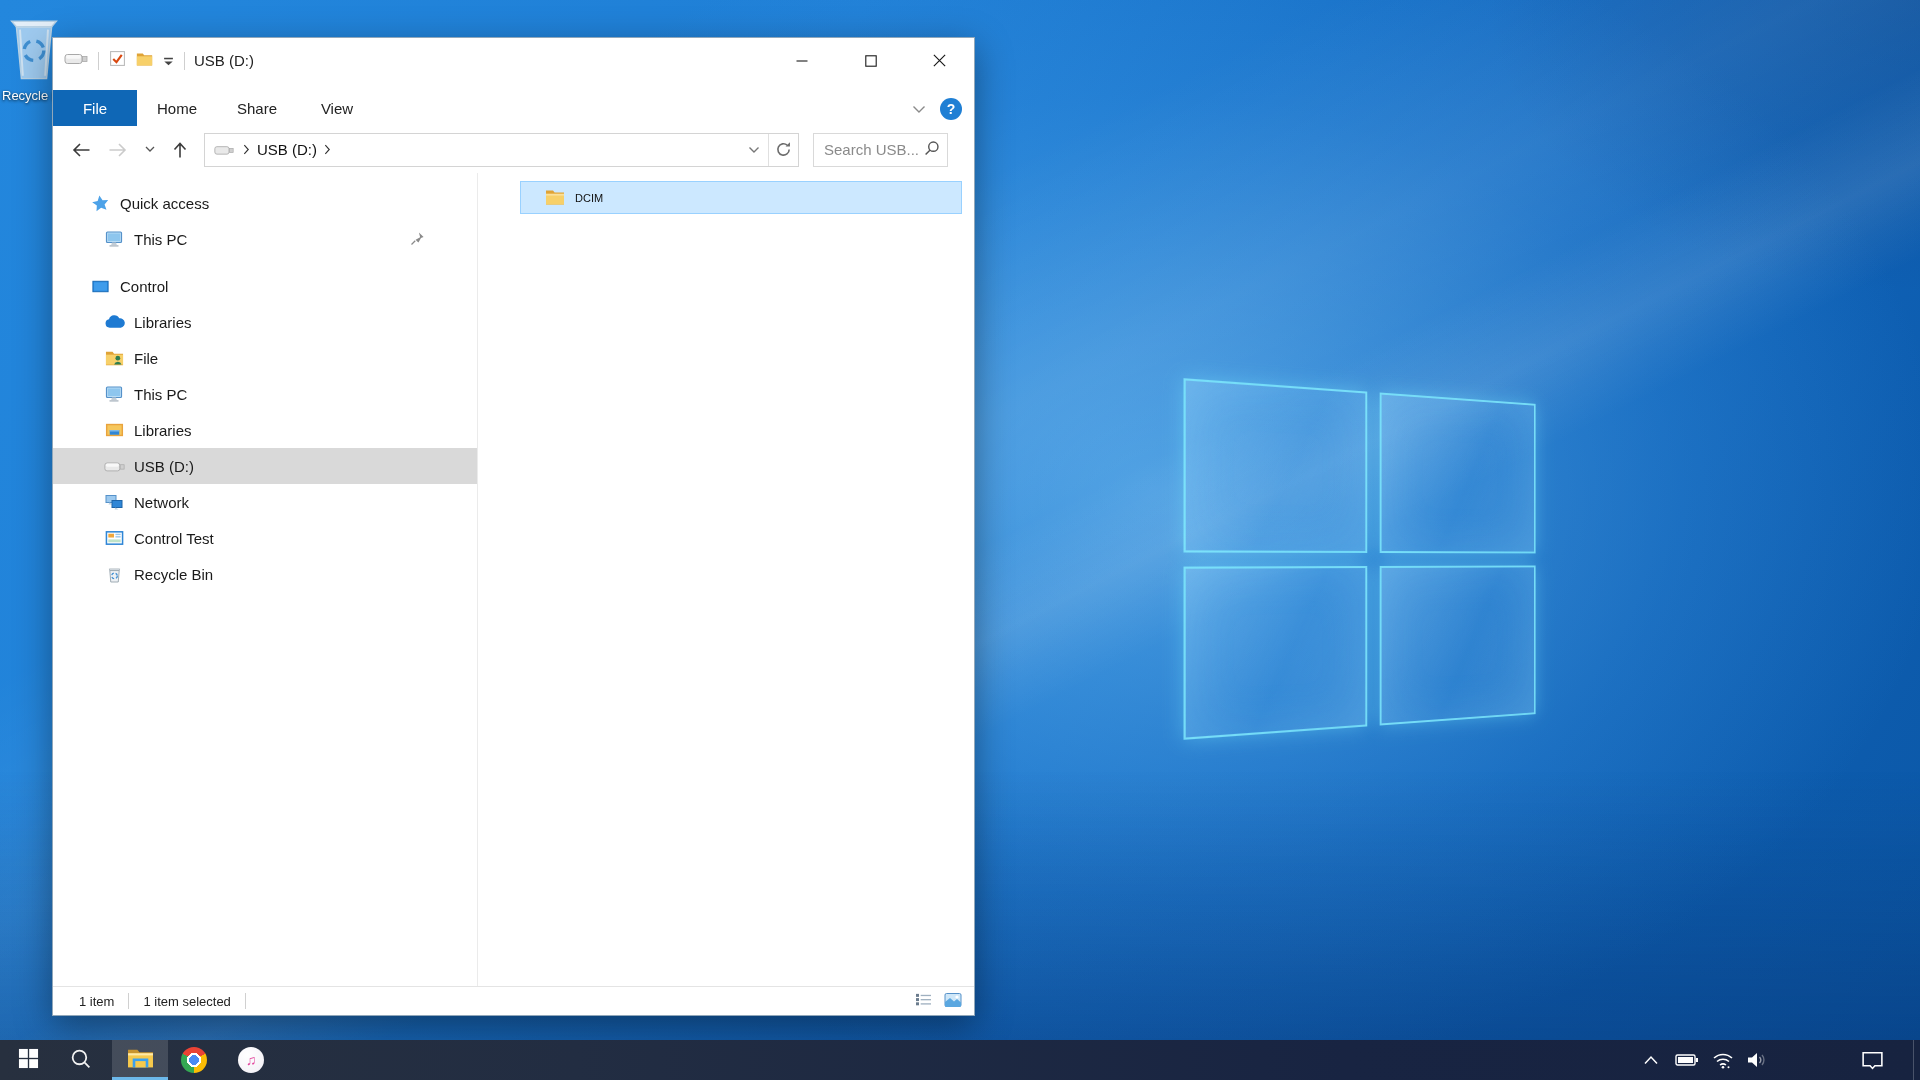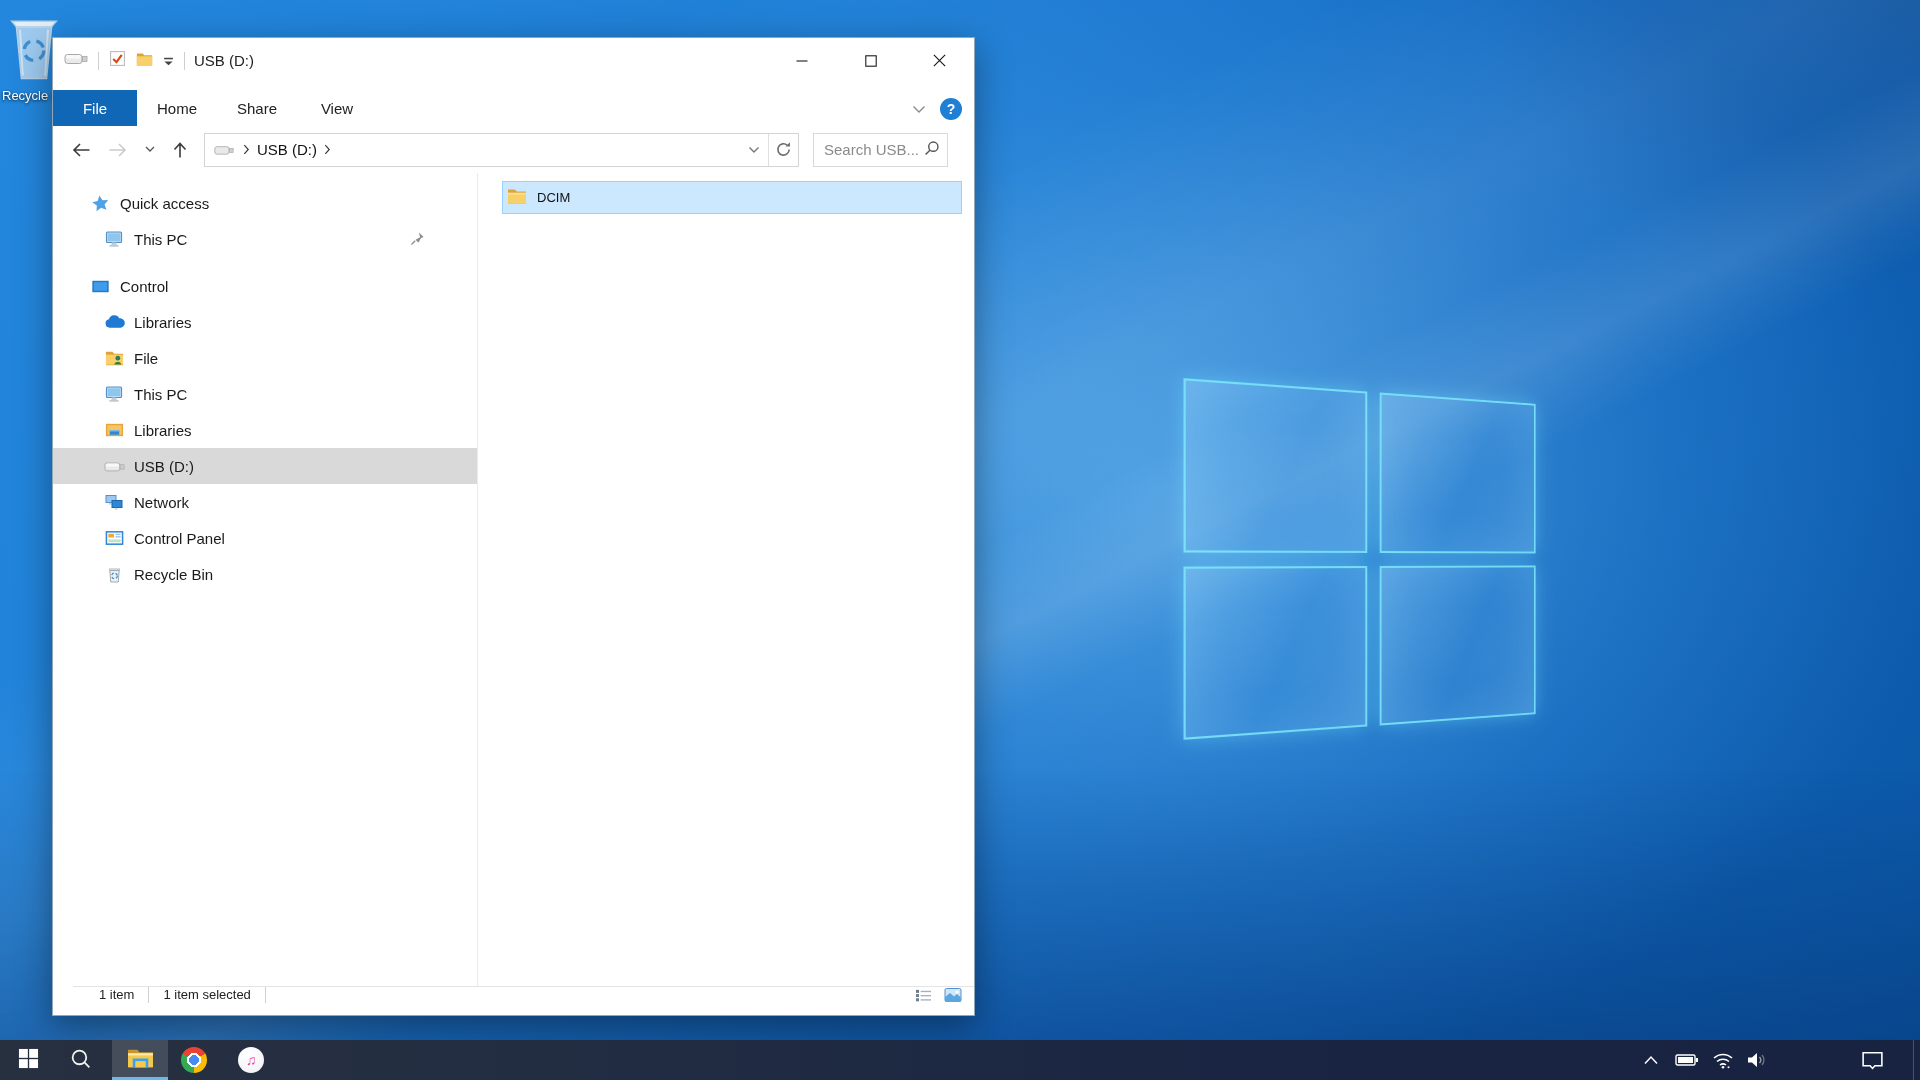--- a/index.html
+++ b/index.html
@@ -60,35 +60,35 @@
   .bchev{margin:0 3px;display:flex;}
   .addr-spacer{flex:1;}
   .addr-drop{width:28px;height:100%;display:flex;align-items:center;justify-content:center;}
   .addr-refresh{width:30px;height:100%;border-left:1px solid #e0e0e0;display:flex;align-items:center;justify-content:center;}
   .searchbox{margin-left:14px;width:135px;height:34px;border:1px solid #d9d9d9;background:#fff;
     display:flex;align-items:center;padding:0 7px 0 8px;}
   .search-input{border:none;outline:none;flex:1;min-width:0;font-size:15px;color:#8b5cf6;
     font-family:"Liberation Sans",sans-serif;}
   .search-input::placeholder{color:#8a8a8a;}
 
-  .content{flex:1;display:flex;min-height:0;}
+  .content{flex:1;display:flex;min-height:0;gap:18px;}
   .sidebar{width:425px;flex:none;padding-top:12px;border-right:1px solid #ebebeb;position:relative;}
   .srow{height:36px;display:flex;align-items:center;gap:9px;font-size:15px;position:relative;}
   .lvl0{padding-left:36px;} .lvl1{padding-left:50px;}
   .srow.sel{background:#d9d9d9;}
   .sic{width:22px;display:flex;justify-content:center;flex:none;}
   .sgap{height:11px;}
   .pin{position:absolute;right:52px;top:10px;display:flex;}
 
   .files{flex:1;padding:8px 12px 0 24px;}
-  .fitem{height:33px;display:flex;align-items:center;gap:10px;padding-left:4px;
-    background:#cce8ff;border:1px solid #99d1ff;font-size:13px;color:#111;}
-
-  .statusbar{height:29px;flex:none;border-top:1px solid #e4e4e4;display:flex;
-    padding-left:26px;font-size:13px;color:#222;position:relative;margin-left:20px;}
+  .fitem{height:33px;display:flex;align-items:center;gap:10px;padding-left:24px;
+    background:#cce8ff;border:1px solid #99d1ff;font-size:11px;color:#111;}
+
+  .statusbar{height:29px;flex:none;border-top:1px solid #e4e4e4;display:flex;align-items:center;
+    padding-left:26px;font-size:13px;color:#222;position:relative;}
   .ssep{width:1px;height:16px;background:#d0d0d0;margin:0 14px;}
   .viewbtns{position:absolute;right:12px;display:flex;gap:12px;align-items:center;}
 
   
   .taskbar{position:absolute;left:0;right:0;bottom:0;height:40px;z-index:3;
     background:linear-gradient(90deg,#27303f 0%,#222d42 30%,#182442 70%,#172340 100%);}
   .tbtn{position:absolute;top:0;height:40px;width:48px;display:flex;align-items:center;justify-content:center;}
   .tb-start{left:4px;} .tb-search{left:56px;}
   .tb-explorer{left:112px;width:56px;background:rgba(255,255,255,.14);}
   .tb-explorer::after{content:"";position:absolute;left:0;right:0;bottom:0;height:3px;background:#6cb8ea;}
@@ -379,21 +379,21 @@
       <div class="srow lvl1">
         <span class="sic">
           <svg width="19" height="16" viewBox="0 0 20 16">
             <rect x="1.5" y="1.5" width="17" height="13" fill="#fff" stroke="#2f86d6" stroke-width="1.6"></rect>
             <rect x="3.5" y="3.5" width="6" height="4" fill="#f0a73c"></rect>
             <rect x="11" y="3.5" width="5.5" height="1.5" fill="#9ec7e8"></rect>
             <rect x="11" y="6" width="5.5" height="1.5" fill="#9ec7e8"></rect>
             <rect x="3.5" y="9.5" width="13" height="3" fill="#bfe3c9"></rect>
           </svg>
         </span>
-        <span>Control Panel</span>
+        <span>Control Test</span>
       </div>
 
       <div class="srow lvl1">
         <span class="sic">
           <svg width="15" height="17" viewBox="0 0 16 18">
             <path d="M2.5 3 h11 l-.4 1.8 H2.9z" fill="#dfe5ea" stroke="#9aa7b0" stroke-width="0.7"></path>
             <path d="M3 4.8 h10 l-1 12.2 h-8z" fill="#eef1f4" stroke="#9aa7b0"></path>
             <circle cx="8" cy="10.5" r="3" fill="none" stroke="#3f8fd1" stroke-width="1.3" stroke-dasharray="3 2"></circle>
           </svg>
         </span>

